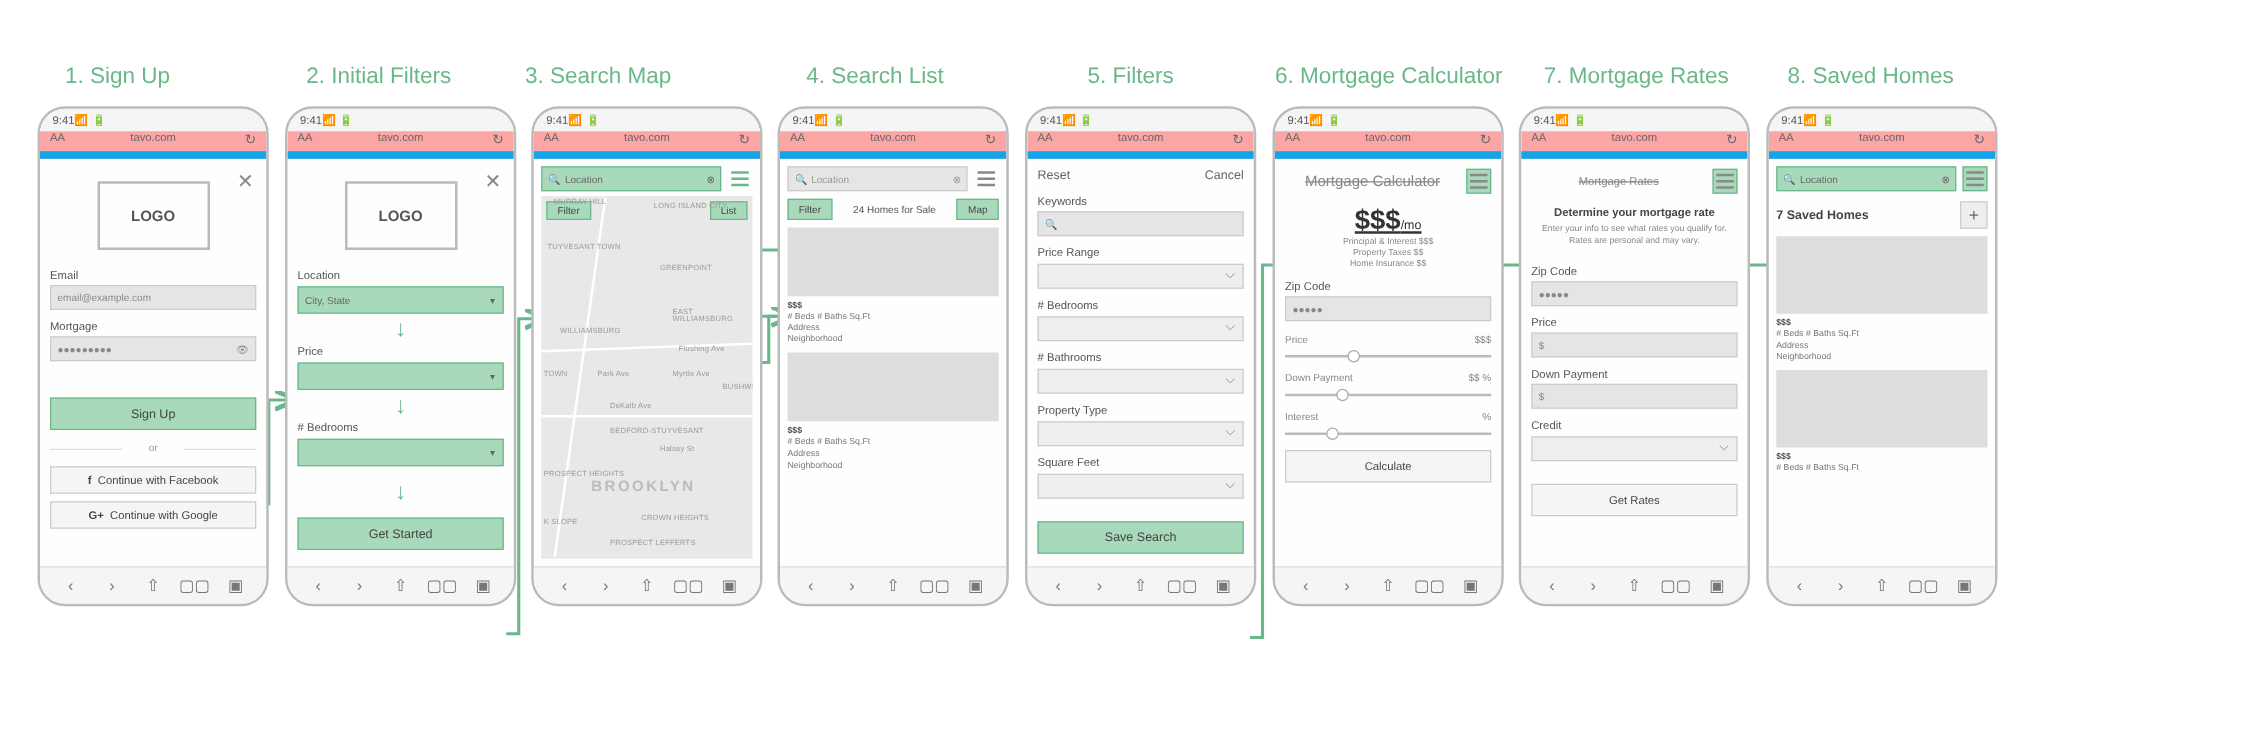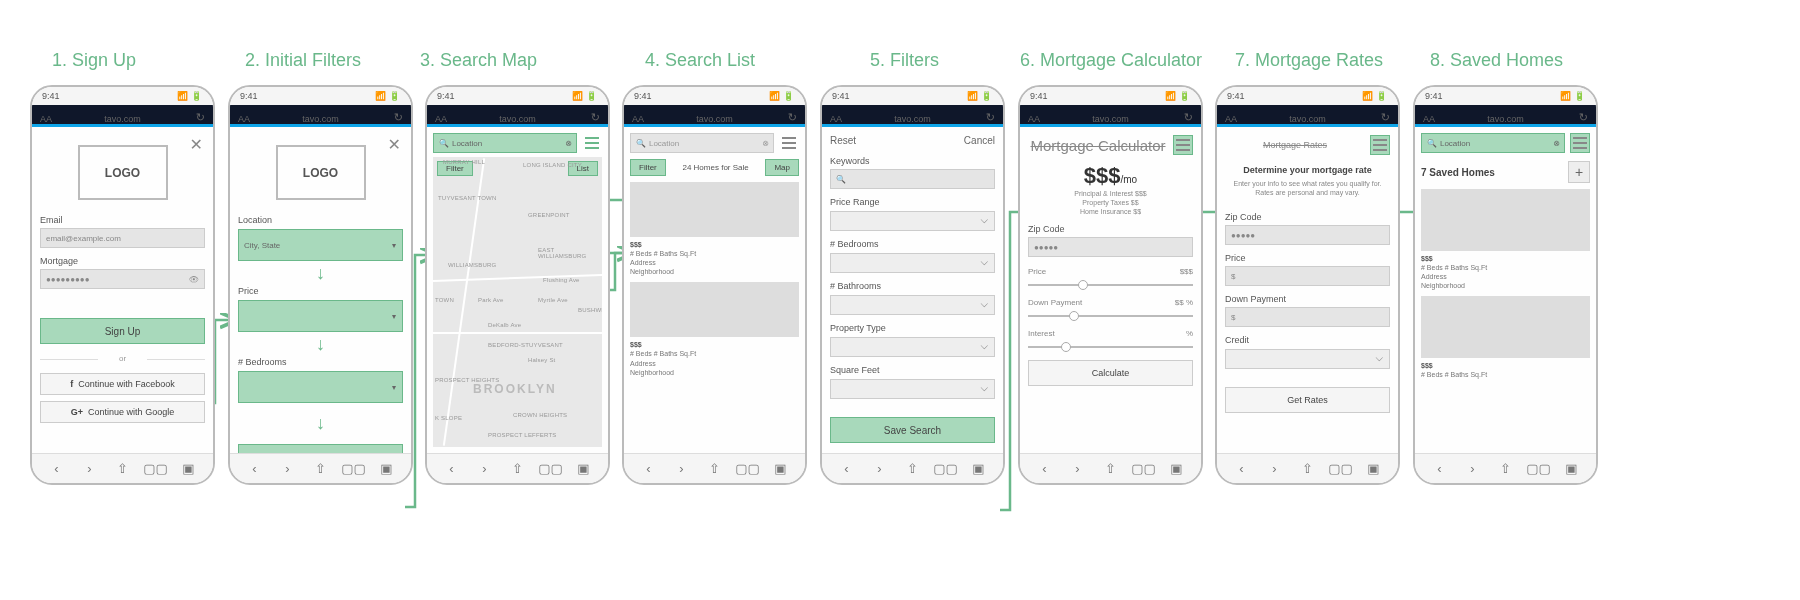--- a/index.html
+++ b/index.html
@@ -1,39 +1,39 @@
 <!DOCTYPE html>
 <html><head>
 <meta charset="utf-8">
 <style>
   * { box-sizing: border-box; margin: 0; padding: 0; }
   body { font-family: -apple-system, Helvetica, Arial, sans-serif; background: #fff; width: 1800px; height: 600px; position: relative; }
   .screen-title { color: #6ab88a; font-size: 18px; font-weight: 500; text-align: center; position: absolute; top: 50px; }
   .phone { position: absolute; top: 85px; width: 185px; height: 400px; border: 2px solid #bbb; border-radius: 22px; background: #fefefe; overflow: hidden; }
-  .status-bar { height: 18px; display: flex; justify-content: space-between; align-items: center; padding: 0 10px; font-size: 9px; color: #555; background: #f5f5f5; }
+  .status-bar { height: 18px; display: flex; align-items: center; padding: 0 10px; font-size: 9px; color: #555; background: #f5f5f5; }
   .status-bar .right { display: flex; gap: 3px; align-items: center; }
-  .url-bar { height: 22px; background: #0f172a; border-bottom: 3px solid #0ea5e9; display: flex; align-items: flex-end; justify-content: center; font-size: 9px; color: #666; position: relative; }
+  .url-bar { height: 22px; background: #fca5a5; border-bottom: 6px solid #0ea5e9; display: flex; align-items: flex-start; justify-content: center; font-size: 9px; color: #666; position: relative; }
   .url-bar .refresh { position: absolute; right: 8px; font-size: 11px; }
   .content { height: 330px; padding: 8px; font-size: 9px; color: #555; overflow: hidden; }
   .bottom-bar { position: absolute; bottom: 0; left: 0; right: 0; height: 30px; background: #f5f5f5; border-top: 1px solid #ddd; display: flex; justify-content: space-around; align-items: center; padding: 0 8px; }
   .bottom-bar svg, .bottom-bar span { color: #777; }
   .nav-icon { width: 16px; height: 16px; display: inline-flex; align-items: center; justify-content: center; font-size: 13px; color: #888; }
 
   .logo-box { width: 90px; height: 55px; border: 2px solid #bbb; margin: 10px auto 15px; display: flex; align-items: center; justify-content: center; font-weight: bold; font-size: 12px; color: #555; }
   .close-x { position: absolute; right: 10px; top: 48px; font-size: 16px; color: #888; }
   .field-label { font-size: 9px; color: #555; margin-bottom: 3px; margin-top: 8px; }
   .text-input { width: 100%; height: 20px; background: #e5e5e5; border: 1px solid #ccc; font-size: 8px; padding: 0 5px; color: #888; display: flex; align-items: center; position: relative; }
   .btn-green { width: 100%; height: 26px; background: #a8d9bb; border: 1px solid #6ab88a; display: flex; align-items: center; justify-content: center; font-size: 10px; color: #444; margin-top: 29px; }
   .btn-grey { width: 100%; height: 22px; background: #f5f5f5; border: 1px solid #ccc; display: flex; align-items: center; justify-content: center; font-size: 9px; color: #444; margin-top: 6px; }
   .or-divider { text-align: center; font-size: 8px; color: #999; margin: 10px 0; position: relative; }
   .or-divider::before, .or-divider::after { content: ''; position: absolute; top: 50%; width: 35%; height: 1px; background: #ddd; }
   .or-divider::before { left: 0; } .or-divider::after { right: 0; }
   .social-icon { margin-right: 5px; font-weight: bold; }
 
-  .dropdown-green { width: 100%; height: 32px; background: #a8d9bb; border: 1px solid #6ab88a; margin-top: 4px; position: relative; font-size: 8px; padding: 0 5px; display: flex; align-items: center; color: #666; }
+  .dropdown-green { width: 100%; height: 22px; background: #a8d9bb; border: 1px solid #6ab88a; margin-top: 4px; position: relative; font-size: 8px; padding: 0 5px; display: flex; align-items: center; color: #666; }
   .dropdown-green::after { content: '▾'; position: absolute; right: 6px; color: #666; }
   .dropdown-grey { width: 100%; height: 20px; background: #eee; border: 1px solid #ccc; margin-top: 4px; position: relative; }
   .dropdown-grey::after { content: '⌵'; position: absolute; right: 6px; top: 2px; color: #888; font-size: 10px; }
   .arrow-down-green { text-align: center; color: #6ab88a; font-size: 18px; margin: 2px 0; }
 
   .search-row { display: flex; align-items: center; gap: 5px; }
   .search-box { flex: 1; height: 20px; background: #e5e5e5; border: 1px solid #ccc; font-size: 8px; display: flex; align-items: center; padding: 0 5px; color: #999; position: relative; }
   .search-box.green { background: #a8d9bb; border-color: #6ab88a; color: #666; }
   .search-box .mag { margin-right: 3px; }
   .search-box .clear { position: absolute; right: 4px; }
@@ -50,21 +50,21 @@
   .filter-row { display: flex; align-items: center; gap: 5px; margin-top: 6px; }
   .chip { background: #a8d9bb; border: 1px solid #6ab88a; font-size: 8px; padding: 3px 8px; color: #444; }
   .list-count { font-size: 8px; color: #555; font-weight: 500; }
   .listing-card { width: 100%; height: 55px; background: #ddd; margin-top: 6px; }
   .listing-meta { font-size: 7px; color: #777; line-height: 1.3; margin-top: 3px; }
 
   .filter-header { display: flex; justify-content: space-between; font-size: 10px; color: #666; margin-bottom: 10px; }
   .slider-row { display: flex; justify-content: space-between; align-items: center; font-size: 8px; color: #888; }
   .slider-track { width: 100%; height: 2px; background: #bbb; position: relative; margin: 8px 0 12px; }
   .slider-thumb { position: absolute; width: 10px; height: 10px; background: #fff; border: 1px solid #aaa; border-radius: 50%; top: -4px; }
-  .price-big { text-align: center; font-size: 22px; font-weight: bold; color: #333; }
+  .price-big { text-align: center; font-size: 22px; font-weight: bold; color: #333; text-decoration: underline; }
   .price-sub { text-align: center; font-size: 7px; color: #888; line-height: 1.3; }
   .info-text { text-align: center; font-size: 7px; color: #888; line-height: 1.3; padding: 0 5px; }
 
   .saved-plus { width: 22px; height: 22px; background: #eee; border: 1px solid #ccc; display: flex; align-items: center; justify-content: center; font-size: 14px; color: #666; }
   .saved-row { display: flex; justify-content: space-between; align-items: center; margin-top: 8px; }
 
   .flow-arrow { position: absolute; stroke: #6ab88a; stroke-width: 2.5; fill: none; }
 </style>
 </head>
 <body>
@@ -351,21 +351,21 @@
         <span>🔋</span>
       </span>
     </div>
   <div class="url-bar">
       <span style="position:absolute;left:8px">AA</span>
       <span>tavo.com</span>
       <span class="refresh">↻</span>
     </div>
   <div class="content">
     <div class="search-row">
-      <div style="flex:1;font-size:15px;text-align:center;text-decoration:line-through;color:#888">Mortgage Calculator</div>
+      <div style="flex:1;font-size:12px;text-align:center;text-decoration:line-through;color:#888">Mortgage Calculator</div>
       <div class="hamburger green-box">
           <span></span>
           <span></span>
           <span></span>
         </div>
     </div>
     <div class="price-big" style="margin-top:8px"><span>$$$</span><span style="font-size:10px;font-weight:normal">/mo</span></div>
     <div class="price-sub">
       <div>Principal &amp; Interest $$$</div>
       <div>Property Taxes $$</div>

